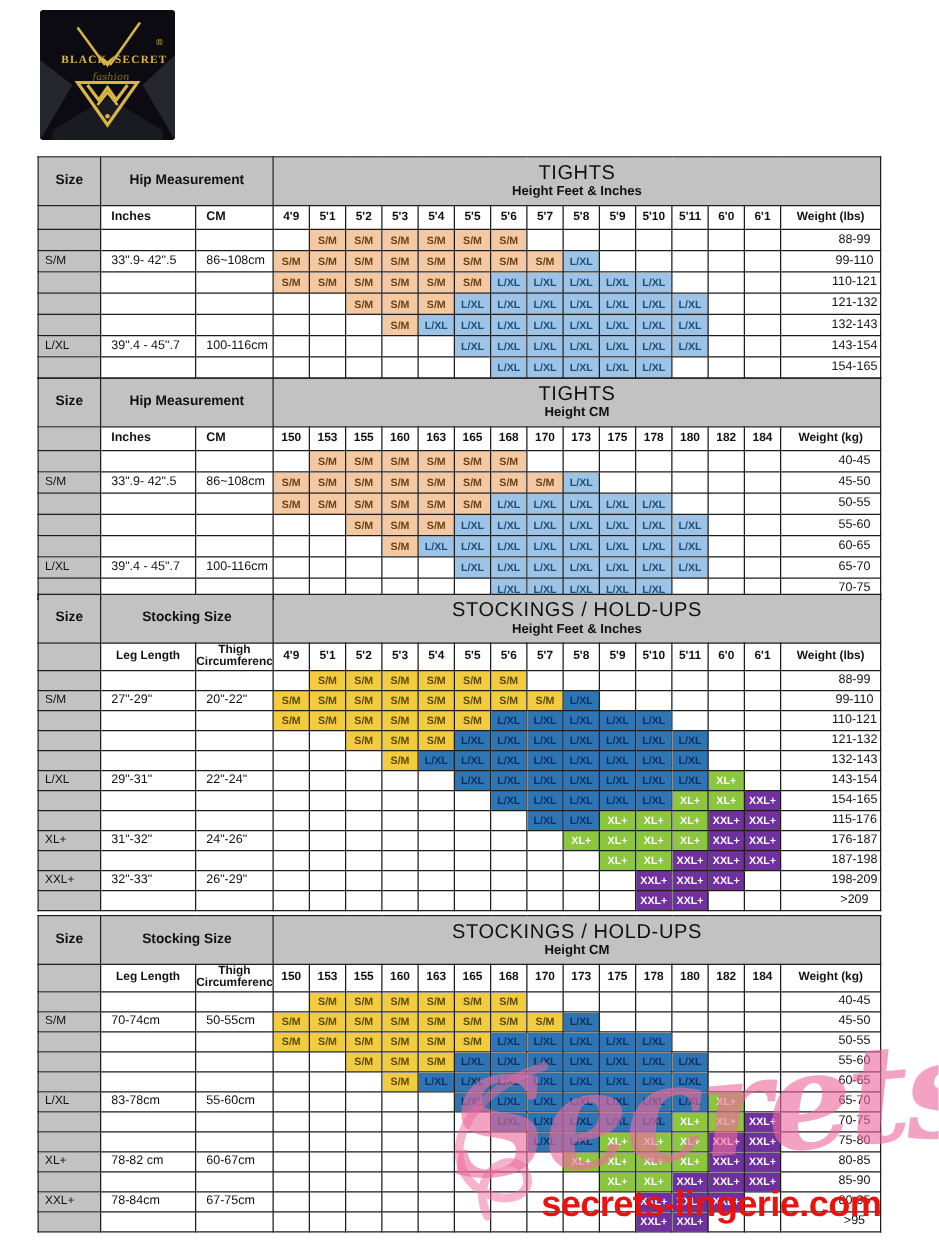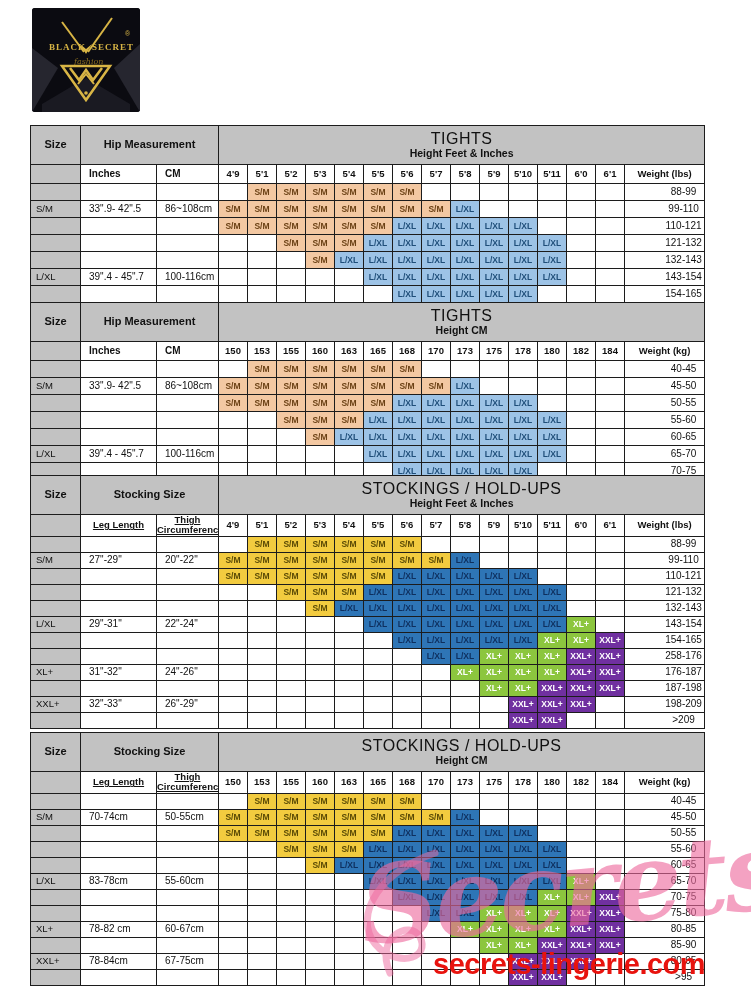--- a/index.html
+++ b/index.html
@@ -14,21 +14,21 @@
   table{border-collapse:collapse;table-layout:fixed;width:674px;}
   td{border:1px solid #1c1c1c;text-align:center;vertical-align:middle;padding:0;font-size:9px;color:#111;line-height:1.05;overflow:hidden;white-space:nowrap;}
   td.gray{background:#c2c2c2;}
   td.hdr{font-weight:bold;font-size:9.5px;}
   td.sizeh,td.grouph{font-size:11px;font-weight:bold;}
   td.titlecell{background:#c2c2c2;}
   .ttl{font-size:16px;font-weight:normal;letter-spacing:0.5px;}
   .sub{font-size:10.5px;font-weight:bold;margin-top:1px;}
   tr.rowA td{height:38px;}
   tr.subhdr td{height:18px;}
-  td.wrapok{white-space:normal;line-height:1.1;text-decoration:underline;}
+  td.wrapok{white-space:normal;line-height:1.1;}
   td.lefthdr{text-align:left;padding-left:8px;font-size:10px;}
   tr.data td{height:16px;}
   table.twelve tr.data td{height:15px;}
   td.szc{text-align:left;padding-left:5px;font-size:9.5px;}
   td.leftc{text-align:left;padding-left:8px;font-size:10px;}
   td.wt{font-size:10px;padding-left:38px;}
   td.code{font-weight:bold;font-size:8.5px;}
 
   table.tights .c-sm{background:#f3c8a2;color:#6b4115;}
   table.tights .c-lxl{background:#9dc3e6;color:#1f4e79;}
@@ -658,21 +658,21 @@
               <td></td>
               <td></td>
               <td></td>
               <td class="code c-lxl">L/XL</td>
               <td class="code c-lxl">L/XL</td>
               <td class="code c-xl">XL+</td>
               <td class="code c-xl">XL+</td>
               <td class="code c-xl">XL+</td>
               <td class="code c-xxl">XXL+</td>
               <td class="code c-xxl">XXL+</td>
-              <td class="wt">258-176</td>
+              <td class="wt">115-176</td>
             </tr>
             <tr class="data">
               <td class="gray szc">XL+</td>
               <td class="leftc">31"-32"</td>
               <td class="leftc">24"-26"</td>
               <td></td>
               <td></td>
               <td></td>
               <td></td>
               <td></td>

